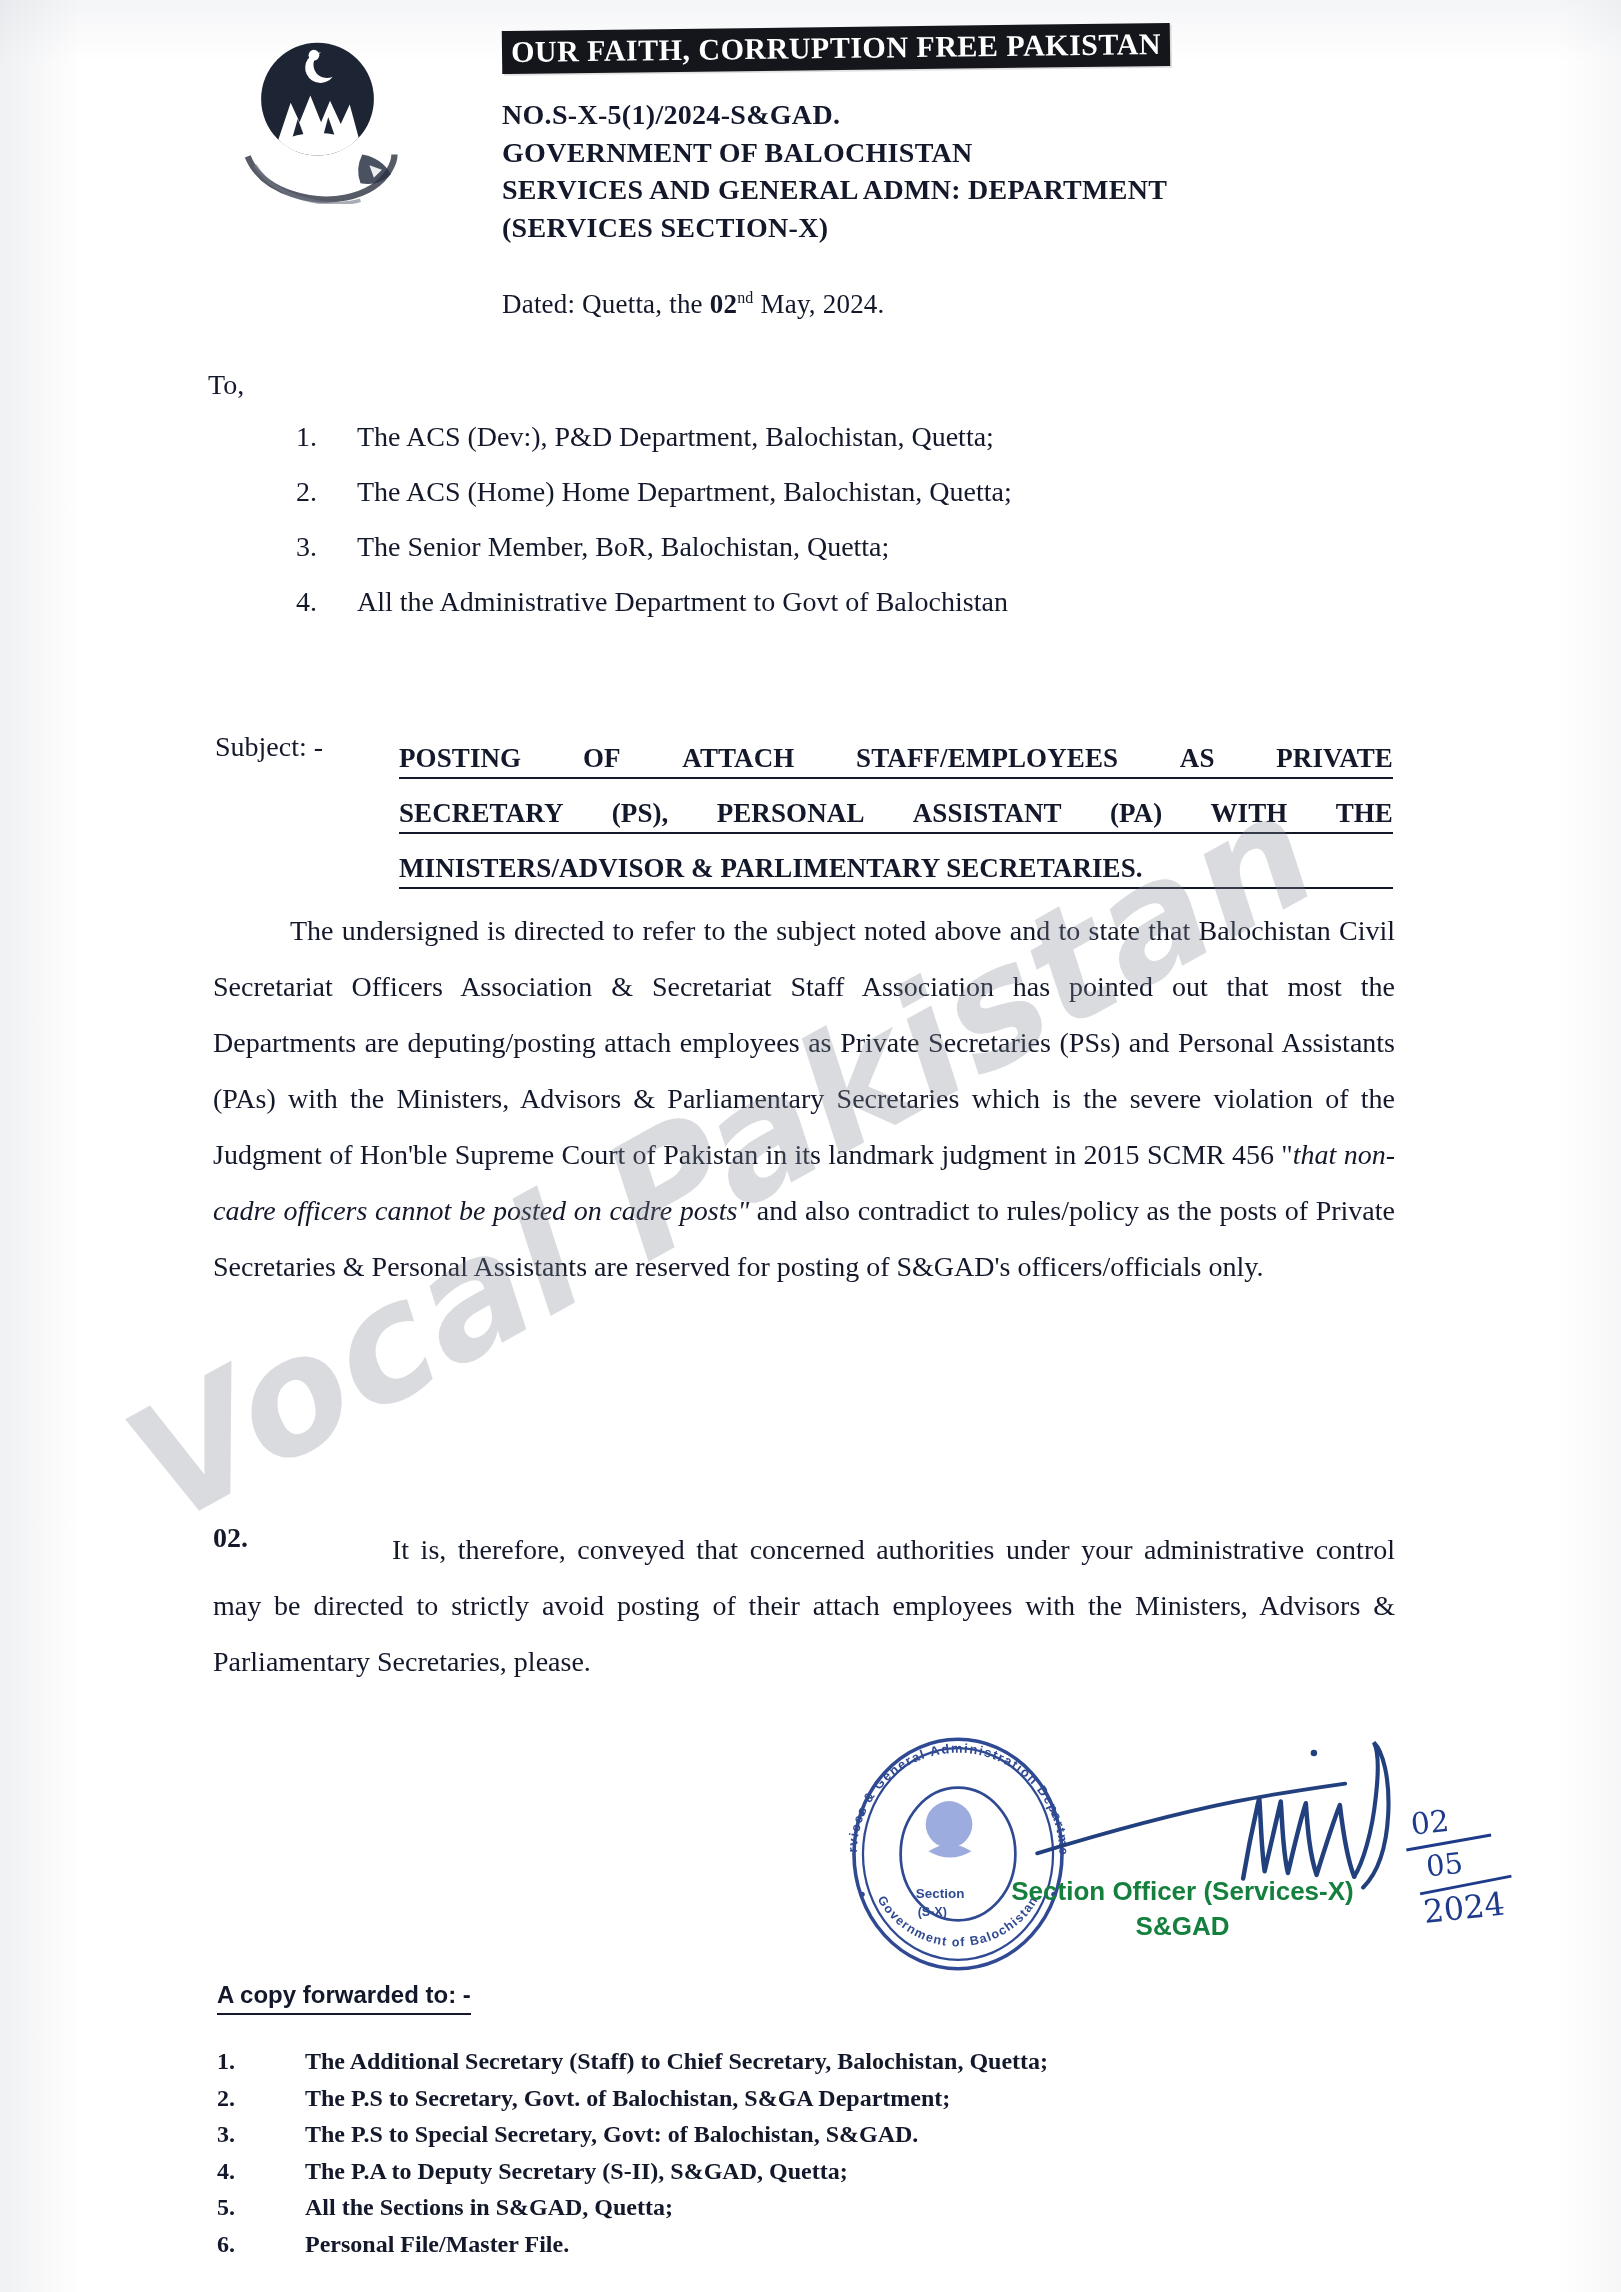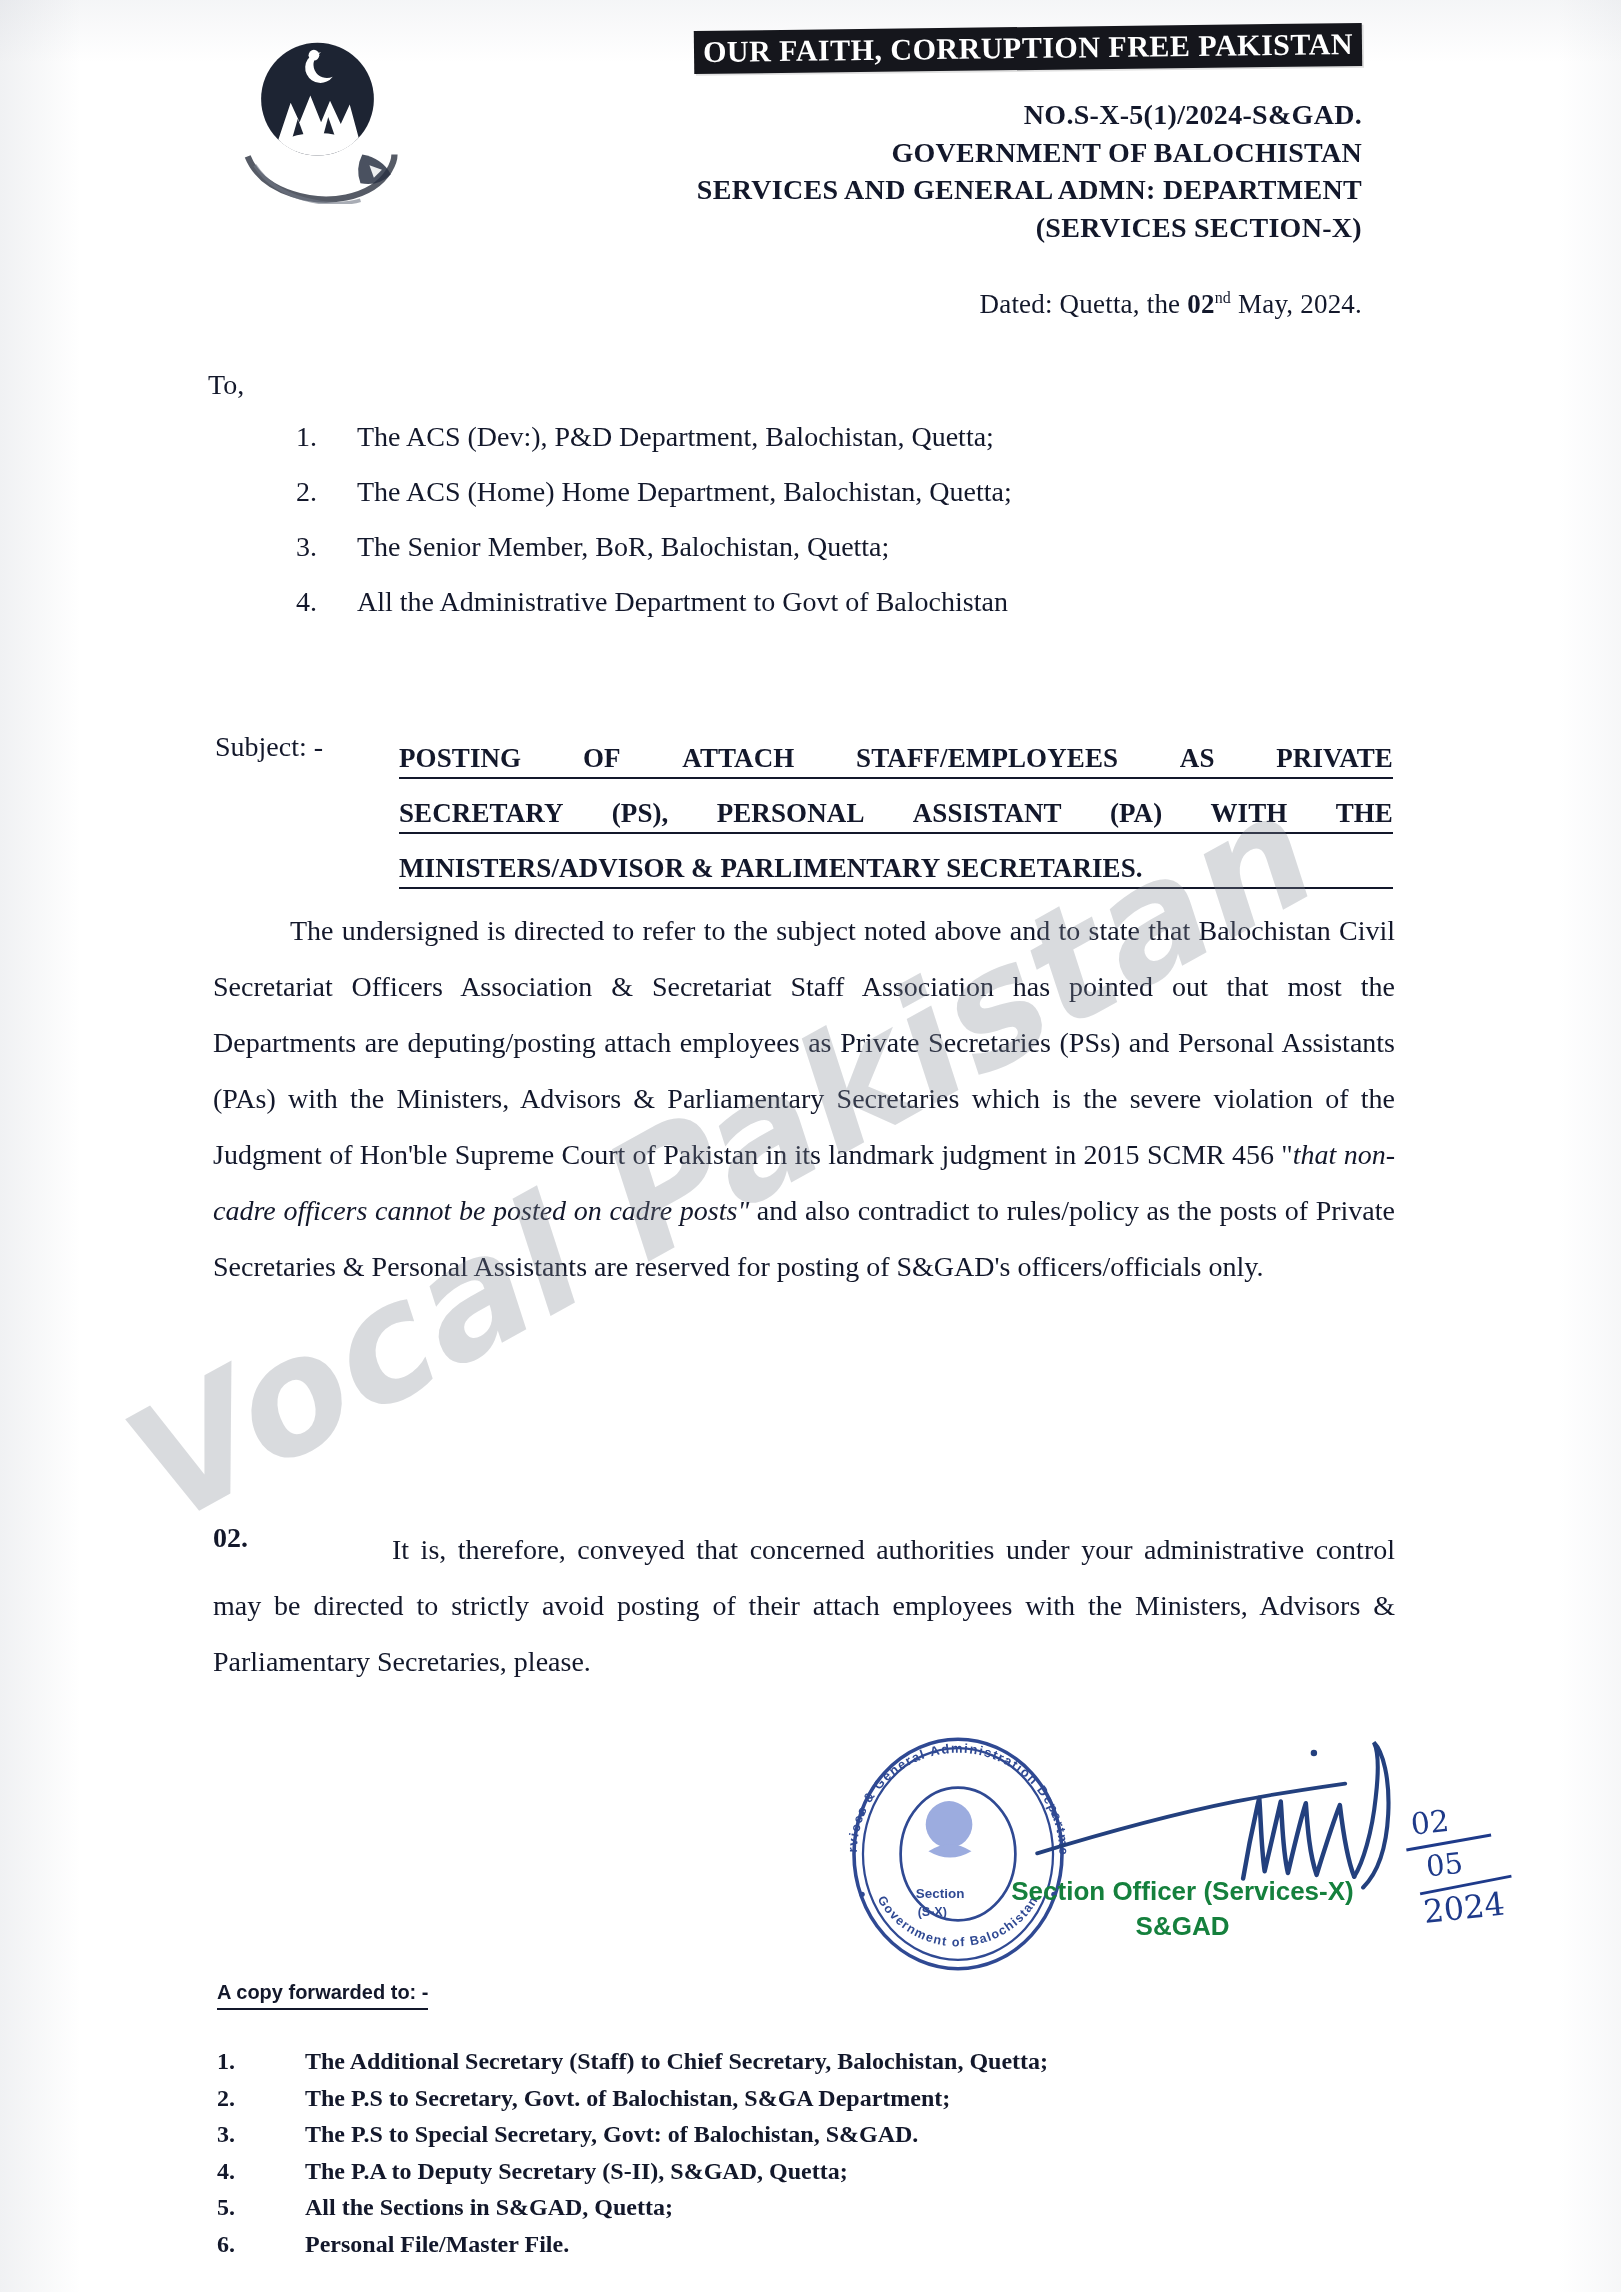--- a/index.html
+++ b/index.html
@@ -58,21 +58,21 @@
     top: 29px;
     width: 179px;
     height: 175px;
     z-index: 3;
   }
   .head-block {
     position: absolute;
     left: 502px;
     top: 27px;
     width: 860px;
-    text-align: right;
+    text-align: left;
     z-index: 3;
   }
   .slogan {
     display: inline-block;
     background: #15161c;
     color: #ffffff;
     font-family: "Liberation Serif", serif;
     font-weight: 700;
     font-size: 30px;
     letter-spacing: 0.5px;
@@ -255,21 +255,21 @@
   .hand-date .bar2 { width: 93px; height: 2.7px; background: #1e3a8a; margin: 3.6px 0 3.6px 9px; transform: rotate(-5deg);}
   .hand-date .d3 { margin-left: 10.7px; font-size: 32px; }
 
   
   .cf-title {
     position: absolute;
     left: 217px;
     top: 1981px;
     font-family: "Liberation Sans", sans-serif;
     font-weight: 700;
-    font-size: 20px;
+    font-size: 24px;
     border-bottom: 2.2px solid #13182b;
     padding-bottom: 3.6px;
     z-index: 3;
   }
   .cf-list {
     position: absolute;
     left: 217px;
     top: 2049px;
     width: 1164px;
     z-index: 3;

